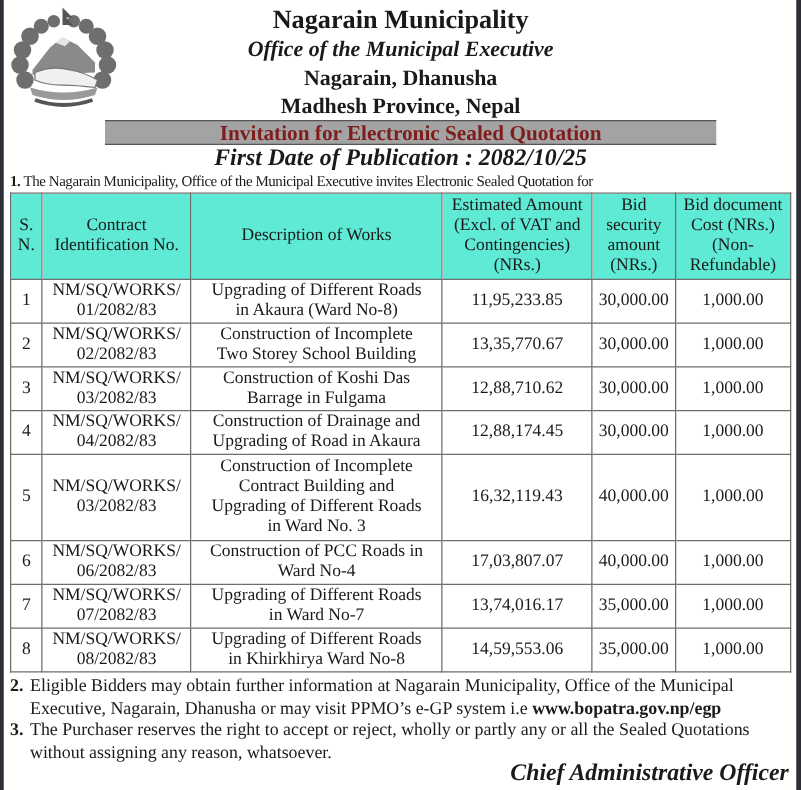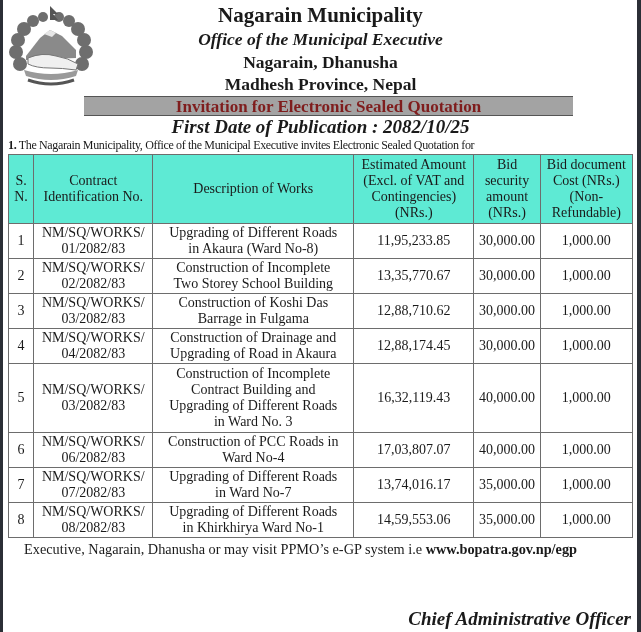--- a/index.html
+++ b/index.html
@@ -178,30 +178,39 @@
         <td><span>7</span></td>
         <td><span>NM/SQ/WORKS/</span><br><span>07/2082/83</span></td>
         <td><span>Upgrading of Different Roads</span><br><span>in Ward No-7</span></td>
         <td><span>13,74,016.17</span></td>
         <td><span>35,000.00</span></td>
         <td><span>1,000.00</span></td>
       </tr>
       <tr>
         <td><span>8</span></td>
         <td><span>NM/SQ/WORKS/</span><br><span>08/2082/83</span></td>
-        <td><span>Upgrading of Different Roads</span><br><span>in Khirkhirya Ward No-1</span></td>
+        <td><span>Upgrading of Different Roads</span><br><span>in Khirkhirya Ward No-8</span></td>
         <td><span>14,59,553.06</span></td>
         <td><span>35,000.00</span></td>
         <td><span>1,000.00</span></td>
       </tr>
     </tbody>
 </table>
 
 <div class="note n2">
+  <div>
+    <span class="num">2.</span><span>Eligible Bidders may obtain further information at Nagarain Municipality, Office of the Municipal</span>
+  </div>
   <div class="cont">
     <span>Executive, Nagarain, Dhanusha or may visit PPMO’s e-GP system i.e </span><b>www.bopatra.gov.np/egp</b>
   </div>
 </div>
 
 <div class="note n3">
+  <div>
+    <span class="num">3.</span><span>The Purchaser reserves the right to accept or reject, wholly or partly any or all the Sealed Quotations</span>
+  </div>
+  <div class="cont">
+    <span>without assigning any reason, whatsoever.</span>
+  </div>
 </div>
 
 <div class="sign">Chief Administrative Officer</div>
 
 </body></html>

